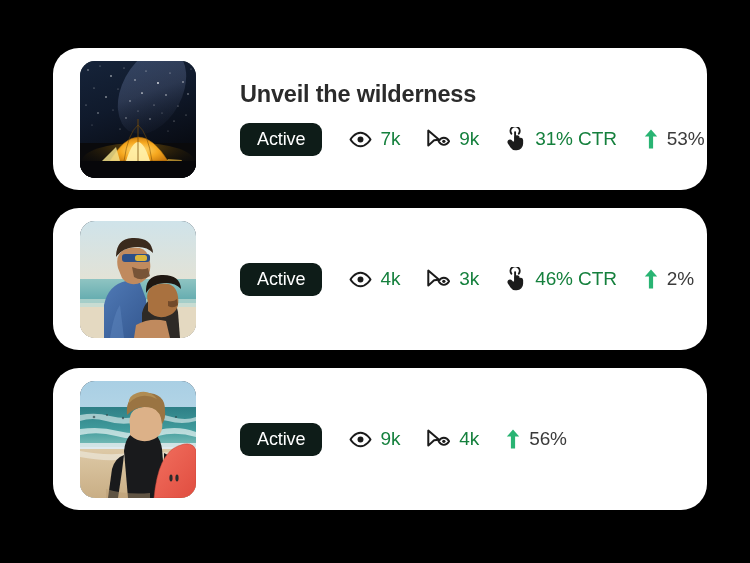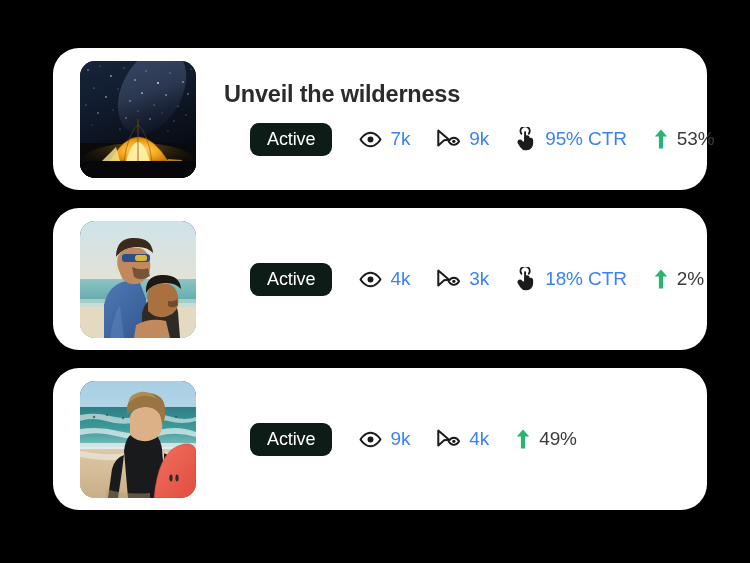--- a/index.html
+++ b/index.html
@@ -51,40 +51,39 @@
     height: 117px;
     border-radius: 15px;
     overflow: hidden;
     position: relative;
     background: #22303c;
   }
   .thumb svg { display: block; width: 100%; height: 100%; }
 
   .card-body {
     flex: 1 1 auto;
-    padding-left: 28px;
+    padding-left: 44px;
     padding-right: 20px;
     min-width: 0;
   }
 
   .card-title {
     font-size: 23.5px;
     font-weight: bold;
     color: #2b2b2b;
     letter-spacing: -0.2px;
     line-height: 1.1;
     margin: 0 0 15px 0;
     white-space: nowrap;
   }
 
   .meta-row {
     display: flex;
     align-items: center;
     white-space: nowrap;
-    margin-left: 26px;
   }
 
   .status-badge {
     display: inline-flex;
     align-items: center;
     justify-content: center;
     background: #0e1c18;
     color: #ffffff;
     font-size: 18px;
     border-radius: 9px;
@@ -105,21 +104,21 @@
     display: inline-flex;
     align-items: center;
     justify-content: center;
     margin-right: 8px;
     flex: 0 0 auto;
   }
   .metric .ico svg { display: block; }
 
   .metric .val {
     font-size: 19px;
-    color: #3b82f6;
+    color: #15803d;
     letter-spacing: -0.1px;
   }
 
   .metric.trend .val { color: #3b3b3b; }
 </style>
 </head>
 <body>
 
 <div id="stage">
   <div class="card-list">
@@ -223,21 +222,21 @@
           </span>
 
           <span class="metric">
             <span class="ico">
               <svg width="22" height="24" viewBox="0 0 22 24">
                 <path d="M6.4 6.7a4.6 4.6 0 1 1 7.4 0" fill="none" stroke="#1b1b1b" stroke-width="1.9" stroke-linecap="round"></path>
                 <path d="M10.1 5.1 L10.1 14.2" fill="none" stroke="#1b1b1b" stroke-width="1.9" stroke-linecap="round"></path>
                 <path d="M10.1 12.3v-1.5a1.9 1.9 0 0 1 3.8 0v1.9a1.8 1.8 0 0 1 3.5.6v3.3c0 3.3-2.4 5.8-5.7 5.8h-1.4c-2 0-3.2-.9-4.2-2.4l-2.6-4c-.6-.9-.3-2 .6-2.5.8-.5 1.8-.3 2.4.4l1.3 1.5" fill="#1b1b1b" stroke="#1b1b1b" stroke-width="1.5" stroke-linejoin="round" stroke-linecap="round"></path>
               </svg>
             </span>
-            <span class="val">95% CTR</span>
+            <span class="val">31% CTR</span>
           </span>
 
           <span class="metric trend">
             <span class="ico">
               <svg width="16" height="22" viewBox="0 0 16 22">
                 <path d="M8 1.5 L14.2 8.6 L10.1 8.6 L10.1 20.5 L5.9 20.5 L5.9 8.6 L1.8 8.6 Z" fill="#29b473"></path>
               </svg>
             </span>
             <span class="val">53%</span>
           </span>
@@ -307,21 +306,21 @@
           </span>
 
           <span class="metric">
             <span class="ico">
               <svg width="22" height="24" viewBox="0 0 22 24">
                 <path d="M6.4 6.7a4.6 4.6 0 1 1 7.4 0" fill="none" stroke="#1b1b1b" stroke-width="1.9" stroke-linecap="round"></path>
                 <path d="M10.1 5.1 L10.1 14.2" fill="none" stroke="#1b1b1b" stroke-width="1.9" stroke-linecap="round"></path>
                 <path d="M10.1 12.3v-1.5a1.9 1.9 0 0 1 3.8 0v1.9a1.8 1.8 0 0 1 3.5.6v3.3c0 3.3-2.4 5.8-5.7 5.8h-1.4c-2 0-3.2-.9-4.2-2.4l-2.6-4c-.6-.9-.3-2 .6-2.5.8-.5 1.8-.3 2.4.4l1.3 1.5" fill="#1b1b1b" stroke="#1b1b1b" stroke-width="1.5" stroke-linejoin="round" stroke-linecap="round"></path>
               </svg>
             </span>
-            <span class="val">18% CTR</span>
+            <span class="val">46% CTR</span>
           </span>
 
           <span class="metric trend">
             <span class="ico">
               <svg width="16" height="22" viewBox="0 0 16 22">
                 <path d="M8 1.5 L14.2 8.6 L10.1 8.6 L10.1 20.5 L5.9 20.5 L5.9 8.6 L1.8 8.6 Z" fill="#29b473"></path>
               </svg>
             </span>
             <span class="val">2%</span>
           </span>
@@ -402,20 +401,20 @@
             <span class="val">4k</span>
           </span>
 
 
           <span class="metric trend">
             <span class="ico">
               <svg width="16" height="22" viewBox="0 0 16 22">
                 <path d="M8 1.5 L14.2 8.6 L10.1 8.6 L10.1 20.5 L5.9 20.5 L5.9 8.6 L1.8 8.6 Z" fill="#29b473"></path>
               </svg>
             </span>
-            <span class="val">49%</span>
+            <span class="val">56%</span>
           </span>
         </div>
       </div>
     </div>
 
   </div>
 </div>
 
 </body></html>

